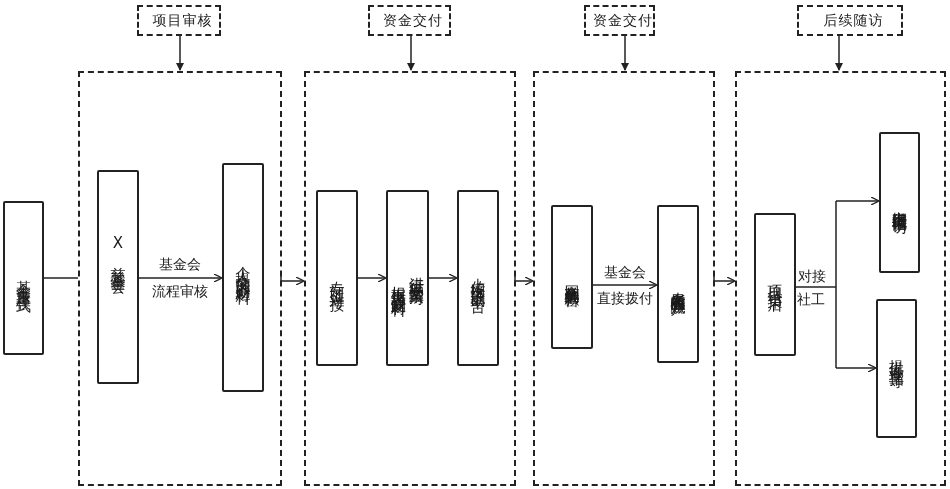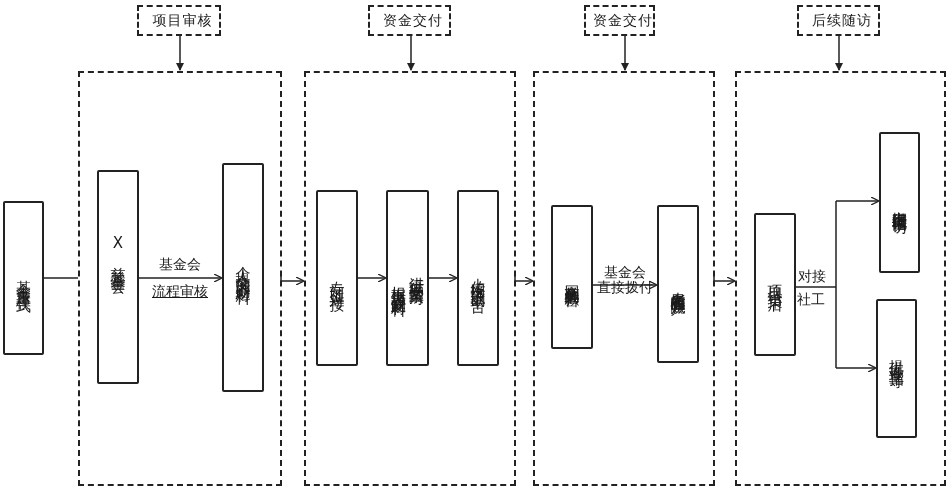--- a/index.html
+++ b/index.html
@@ -67,58 +67,58 @@
 
 <div class="abs stage-label" style="left:137px;top:5px;width:84px;height:31px;">
   <span>项目审核</span>
 </div>
 <div class="abs stage-label" style="left:368px;top:5px;width:83px;height:31px;">
   <span>资金交付</span>
 </div>
 <div class="abs stage-label" style="left:584px;top:5px;width:71px;height:31px;">
   <span>资金交付</span>
 </div>
-<div class="abs stage-label" style="left:797px;top:5px;width:83px;height:31px;">
+<div class="abs stage-label" style="left:797px;top:5px;width:106px;height:31px;">
   <span>后续随访</span>
 </div>
 
 <div class="abs panel" style="left:78px;top:71px;width:204px;height:415px;"></div>
 <div class="abs panel" style="left:304px;top:71px;width:212px;height:415px;"></div>
 <div class="abs panel" style="left:533px;top:71px;width:182px;height:415px;"></div>
 <div class="abs panel" style="left:735px;top:71px;width:211px;height:415px;"></div>
 
 <div class="abs node" style="left:3px;top:201px;width:41px;height:154px;">
   <span class="vtext">基金会主导模式</span>
 </div>
 
 <div class="abs node" style="left:97px;top:170px;width:42px;height:214px;">
   <span class="vtext" style="margin-top:-50px;">X慈善基金会</span>
 </div>
 <div class="abs edge-label" style="left:142px;top:256px;width:76px;">基金会</div>
-<div class="abs edge-label" style="left:142px;top:283px;width:76px;text-decoration:underline;">流程审核</div>
+<div class="abs edge-label" style="left:142px;top:283px;width:76px;">流程审核</div>
 <div class="abs node" style="left:222px;top:163px;width:42px;height:229px;">
   <span class="vtext" style="margin-top:-20px;">个人提交的求助材料</span>
 </div>
 
 <div class="abs node" style="left:316px;top:190px;width:42px;height:176px;">
   <span class="vtext">专门社工对接</span>
 </div>
 <div class="abs node two-col" style="left:386px;top:190px;width:43px;height:176px;">
   <span class="vtext" style="margin-top:-10px;">进行求助文案撰写</span>
   <span class="vtext" style="margin-top:10px;">根据患者提交的材料</span>
 </div>
 <div class="abs node" style="left:457px;top:190px;width:42px;height:176px;">
   <span class="vtext">上传网络求助平台</span>
 </div>
 
 <div class="abs node" style="left:551px;top:205px;width:42px;height:144px;">
   <span class="vtext" style="letter-spacing:1px;line-height:18px;">网上募集到的善款</span>
 </div>
 <div class="abs edge-label" style="left:593px;top:264px;width:64px;">基金会</div>
-<div class="abs edge-label" style="left:593px;top:279px;width:64px;">直接拨付</div>
+<div class="abs edge-label" style="left:593px;top:290px;width:64px;">直接拨付</div>
 <div class="abs node" style="left:657px;top:205px;width:42px;height:158px;">
   <span class="vtext" style="letter-spacing:1px;line-height:18px;">患者所在的医院账户</span>
 </div>
 
 <div class="abs node" style="left:754px;top:213px;width:42px;height:143px;">
   <span class="vtext" style="margin-top:-8px;">项目结束后</span>
 </div>
 <div class="abs edge-label" style="left:797px;top:268px;width:30px;">对接</div>
 <div class="abs edge-label" style="left:797px;top:291px;width:14px;">社工</div>
 <div class="abs node" style="left:879px;top:132px;width:41px;height:141px;">

